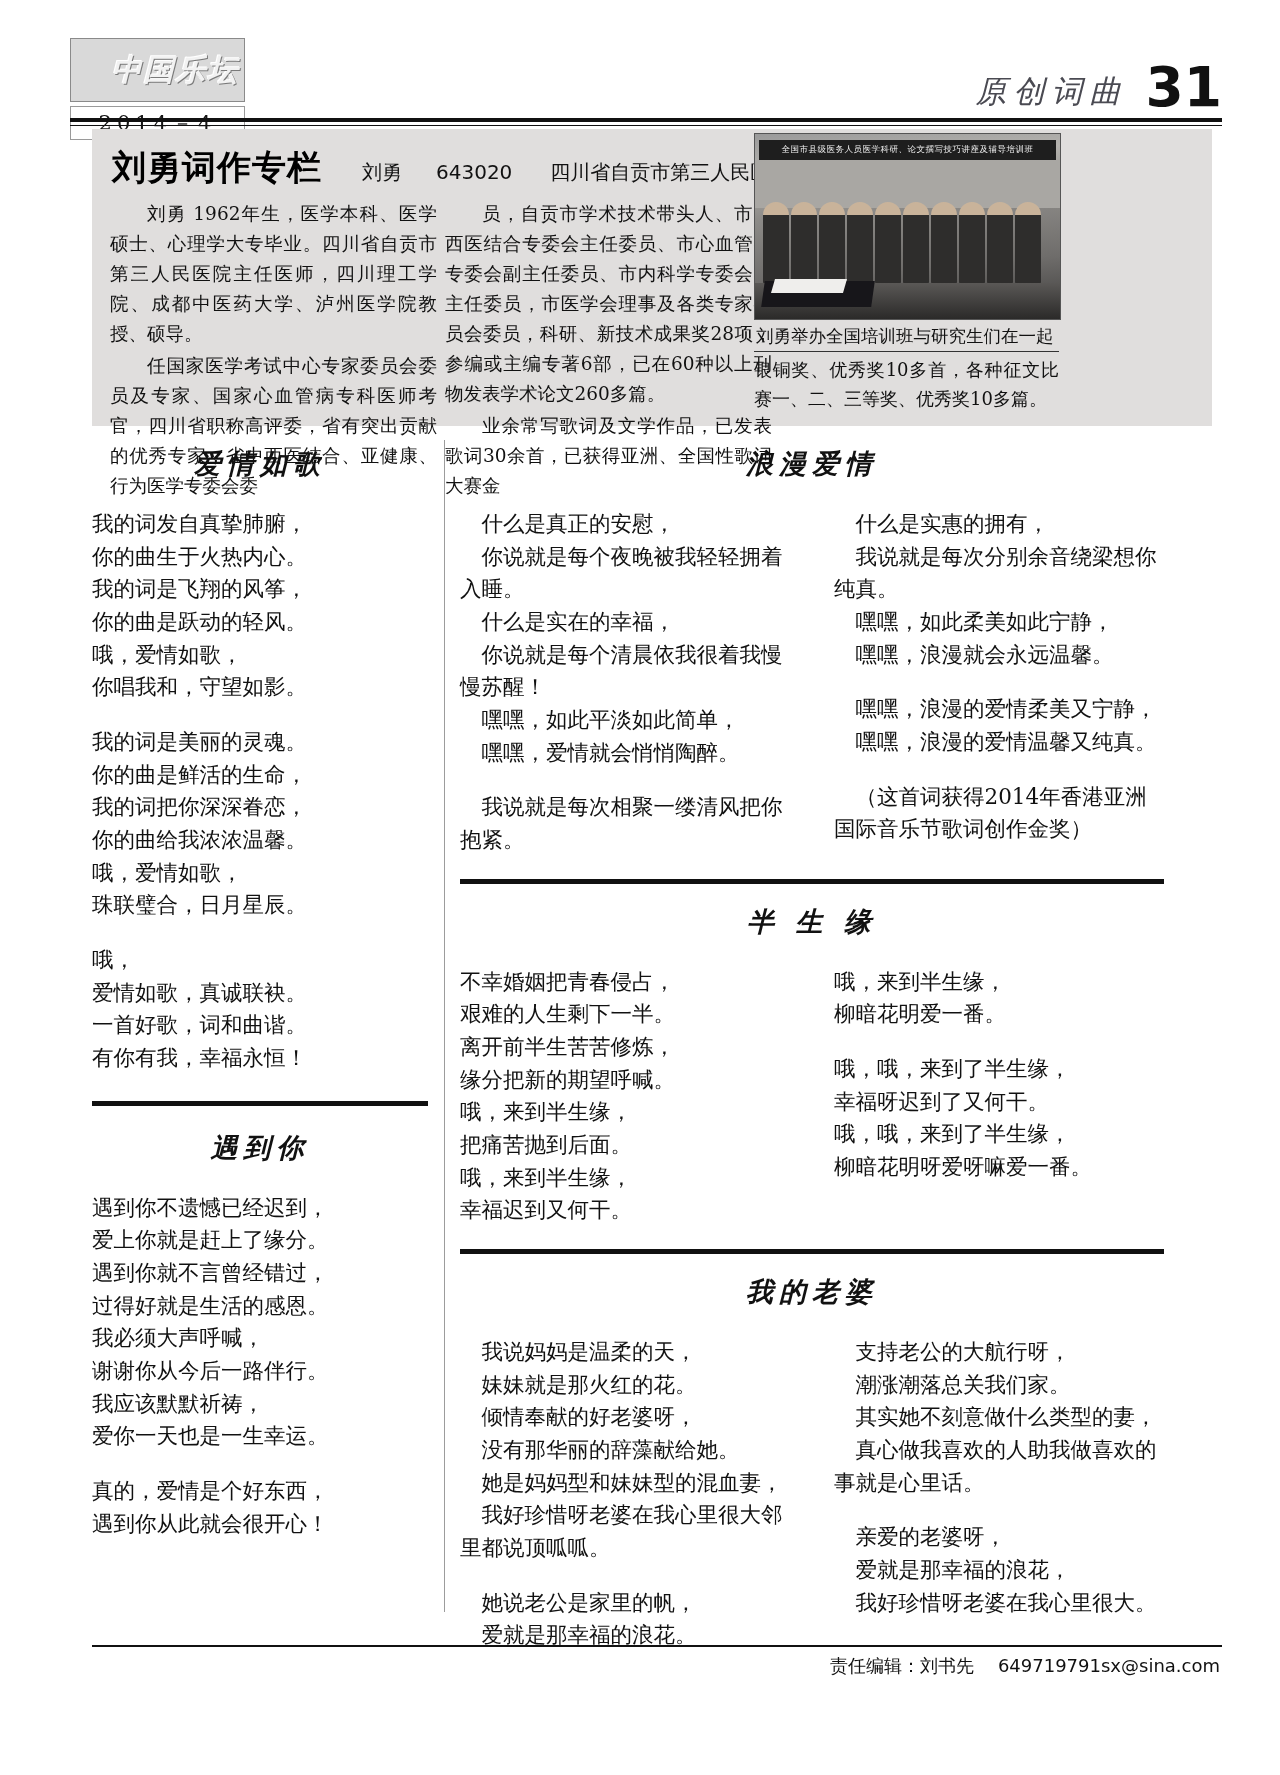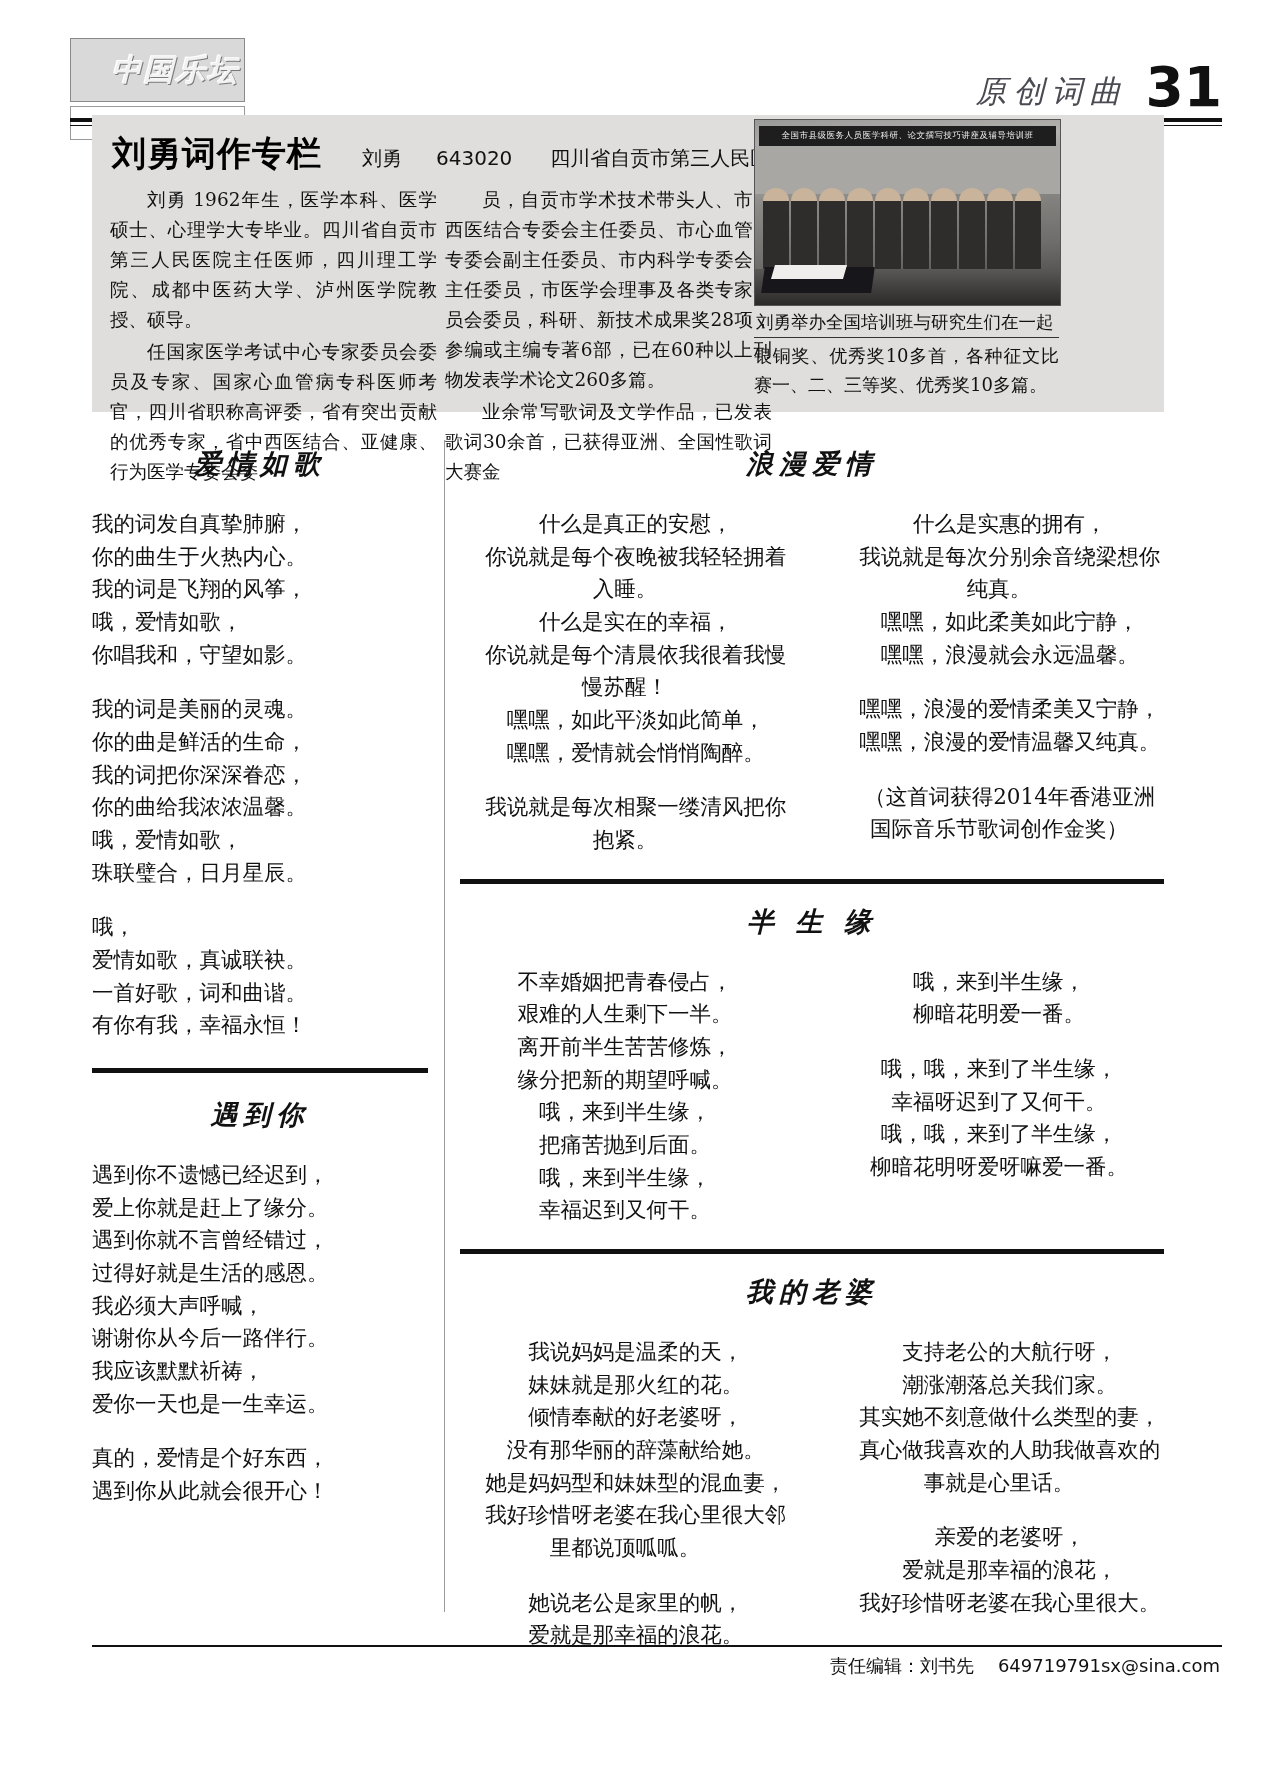--- a/index.html
+++ b/index.html
@@ -36,22 +36,23 @@
   }
   .head-pageno {
     font-family:"DejaVu Sans","Liberation Sans",sans-serif;
     font-size:55px; font-weight:bold; color:#111; line-height:0.92;
   }
   .rule-top { position:absolute; left:70px; right:58px; top:118px; height:0; border-top:4px solid #111; }
   .rule-top2 { position:absolute; left:70px; right:58px; top:125px; height:0; border-top:1px solid #111; }
 
   
   .bio-banner {
-    position:absolute; left:92px; top:115px; width:1072px; height:297px;
+    position:absolute; left:92px; top:129px; width:1072px; height:297px;
     background:#e0dedd;
+    padding-left:48px;
   }
   .bio-title-row { position:absolute; left:20px; top:16px; display:flex; align-items:baseline; }
   .bio-title {
     font-family:"DejaVu Serif","Liberation Serif",serif;
     font-size:34px; font-weight:bold; letter-spacing:1px; color:#000;
   }
   .bio-author { margin-left:40px; font-size:20px; color:#111; }
   .bio-zip { margin-left:34px; font-size:20px; color:#111; font-family:"DejaVu Sans","Liberation Sans",sans-serif; }
   .bio-inst { margin-left:38px; font-size:20px; color:#111; }
 
@@ -116,21 +117,21 @@
     font-family:"DejaVu Serif","Liberation Serif",serif;
   }
   .lyr p { margin:0; }
   .lyr .stanza { margin-bottom:22px; }
   .lyr .stanza:last-child { margin-bottom:0; }
   .ind { text-indent:1em; }
 
   .thick-sep { height:0; border-top:5px solid #111; margin:26px 0 24px 0; }
   .thick-sep-r { height:0; border-top:5px solid #111; margin:22px 0 20px 0; }
 
-  .two-col { display:flex; gap:44px;text-align:center; }
+  .two-col { display:flex; gap:44px; }
   .two-col > div { flex:1; }
 
   
   .rule-bot { position:absolute; left:92px; right:58px; top:1645px; height:0; border-top:2px solid #111; }
   .footer {
     position:absolute; right:60px; top:1654px;
     font-size:18px; color:#111;
     font-family:"DejaVu Serif","Liberation Serif",serif;
     white-space:nowrap;
   }
@@ -204,20 +205,21 @@
     <div class="vdiv"></div>
 
     <div class="colL">
 
       <div class="song-title">爱情如歌</div>
       <div class="lyr">
         <div class="stanza">
           <p>我的词发自真挚肺腑，</p>
           <p>你的曲生于火热内心。</p>
           <p>我的词是飞翔的风筝，</p>
+          <p>你的曲是跃动的轻风。</p>
           <p>哦，爱情如歌，</p>
           <p>你唱我和，守望如影。</p>
         </div>
         <div class="stanza">
           <p>我的词是美丽的灵魂。</p>
           <p>你的曲是鲜活的生命，</p>
           <p>我的词把你深深眷恋，</p>
           <p>你的曲给我浓浓温馨。</p>
           <p>哦，爱情如歌，</p>
           <p>珠联璧合，日月星辰。</p>

